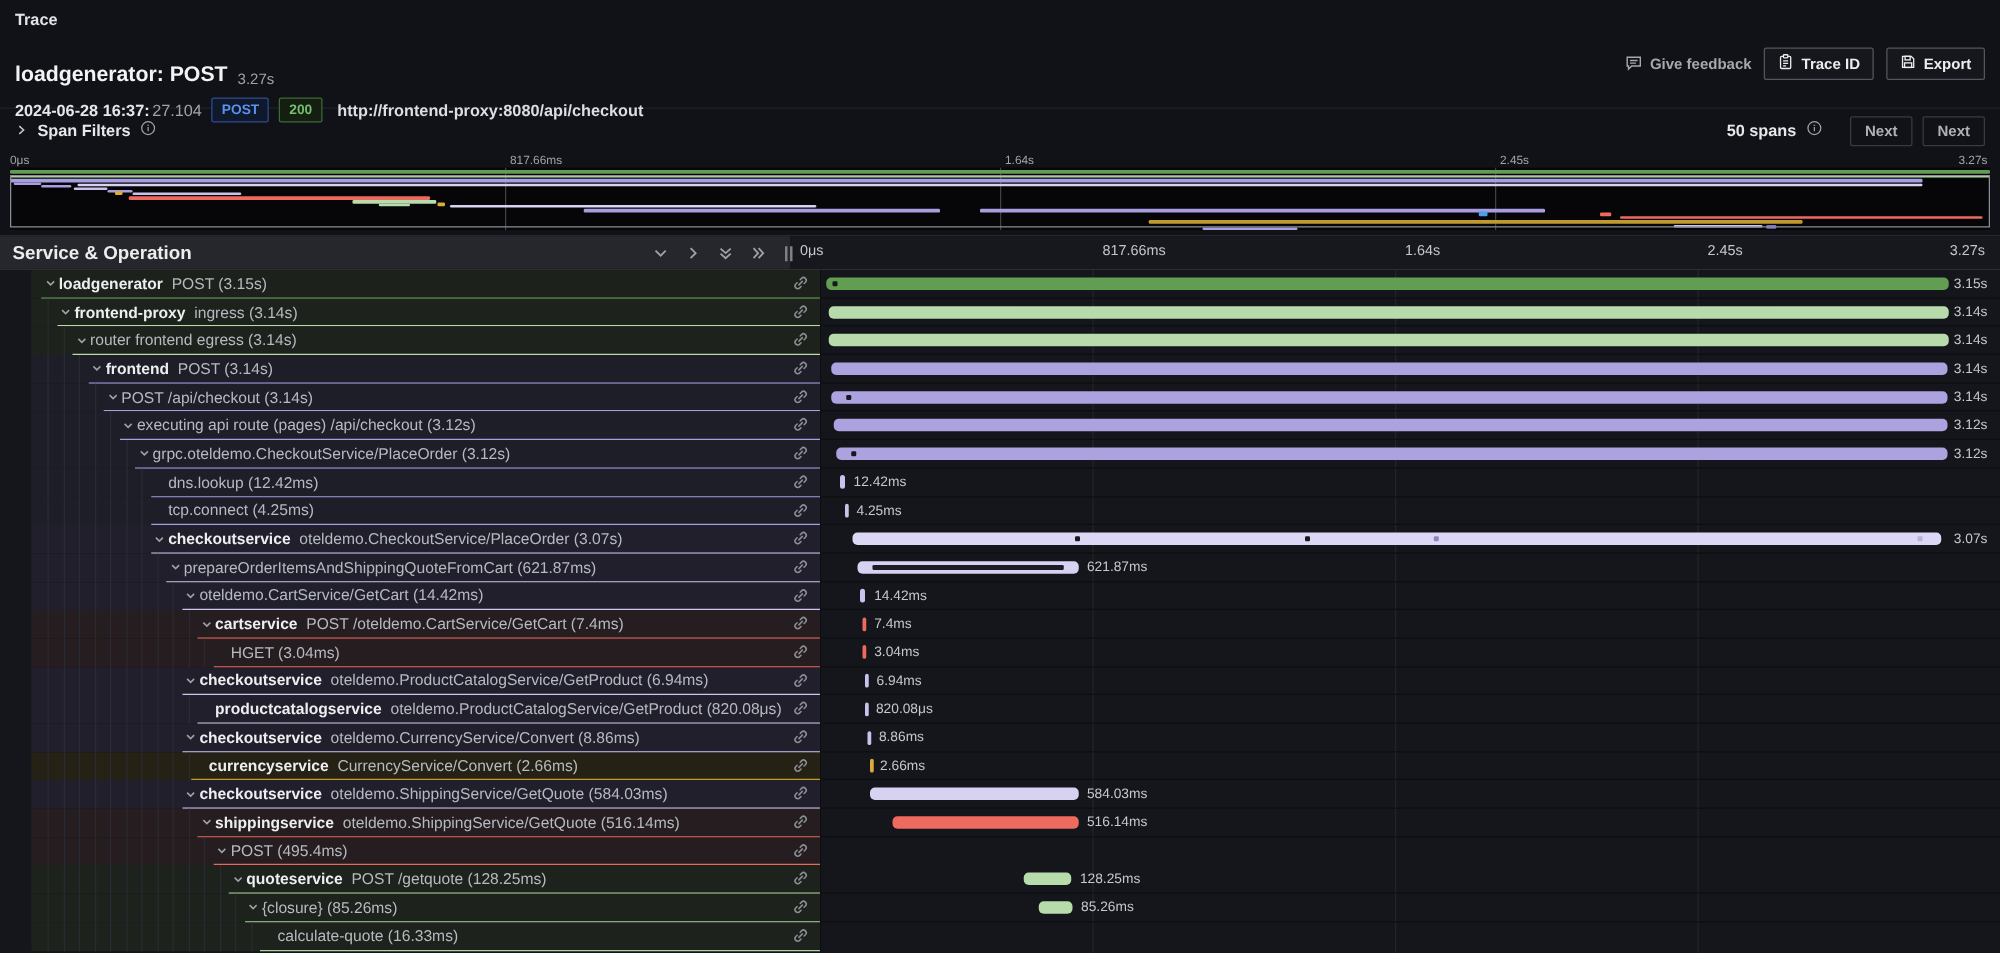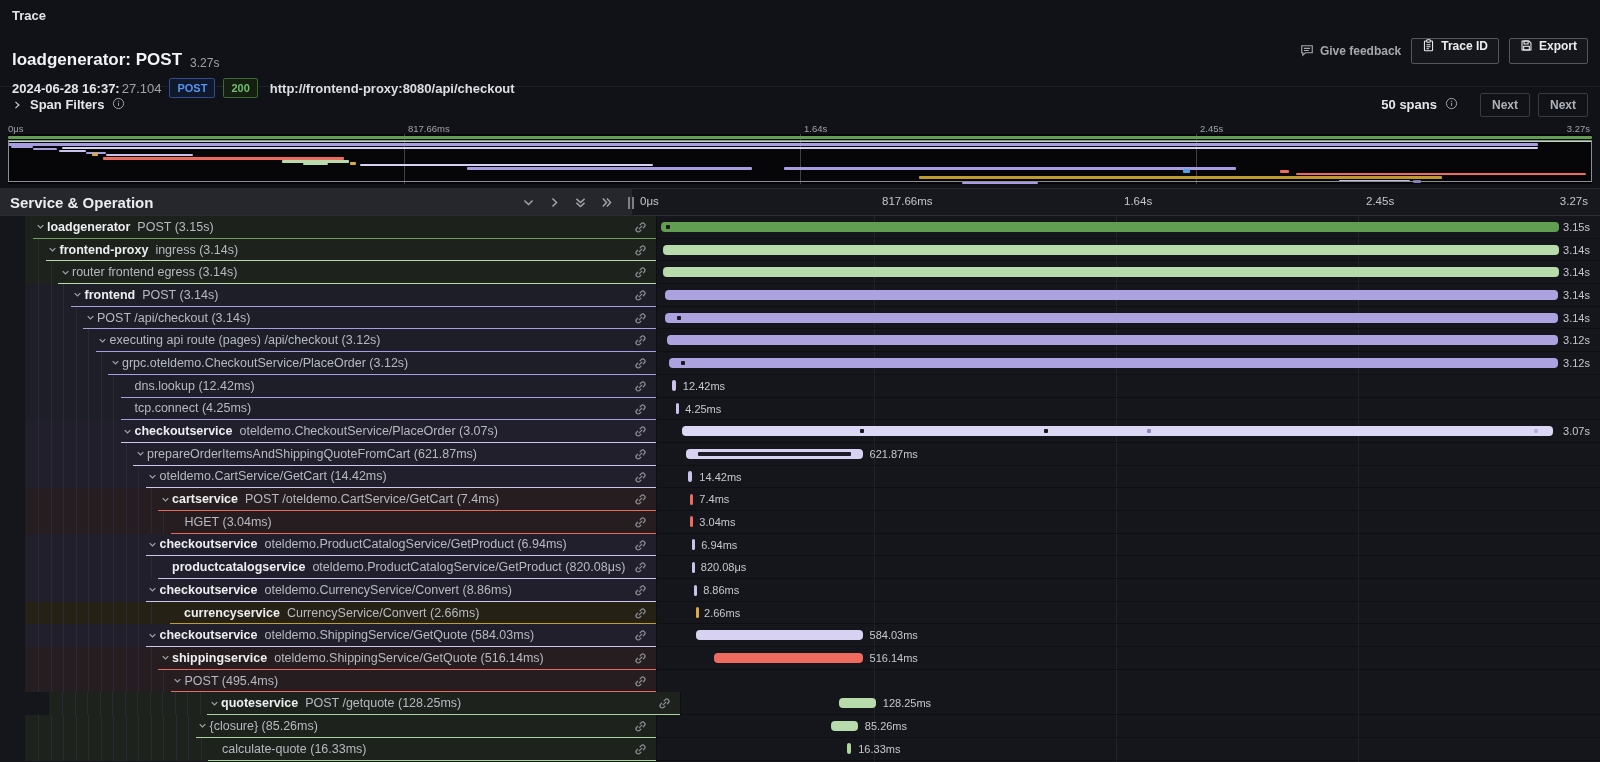--- a/index.html
+++ b/index.html
@@ -23,21 +23,21 @@
   .trace-duration { font-size:12px; color:#9fa3a8; font-weight:400; }
   .sub-row { display:flex; align-items:center; gap:8px; margin-top:8px; }
   .ts-main { font-size:13px; font-weight:600; color:#e6e7e9; }
   .ts-frac { font-size:13px; color:#9fa3a8; margin-left:-6px; }
   .badge { font-size:11px; font-weight:700; padding:2px 7px; border-radius:2px; line-height:14px; }
   .badge-method { color:#5794f2; border:1px solid #2e4c8f; background:#10182b; }
   .badge-status { color:#73bf69; border:1px solid #3a6b35; background:#141f12; }
   .trace-url { font-size:13px; font-weight:600; color:#dcdee1; margin-left:4px; }
   .th-right { display:flex; align-items:flex-start; gap:10px; padding-top:8px; }
   .feedback { display:inline-flex; align-items:center; gap:6px; color:#a5a8ad; font-size:12px; font-weight:600; height:26px; cursor:pointer; }
-  .btn { display:inline-flex; gap:6px; height:26px; padding:0 10px;
+  .btn { display:inline-flex; align-items:center; gap:6px; height:26px; padding:0 10px;
          border:1px solid #53565c; border-radius:2px; background:#16171d; color:#eceded;
          font-size:12px; font-weight:700; cursor:pointer; }
 
   
   .filters-row { height:36px; border-top:1px solid #202127; display:flex; align-items:center;
                  justify-content:space-between; padding:0 12px; }
   .fl-left { display:flex; align-items:center; gap:8px; }
   .filters-label { font-size:13px; font-weight:700; color:#e6e7e9; }
   .fl-right { display:flex; align-items:center; gap:8px; }
   .span-count { font-size:13px; font-weight:700; color:#e6e7e9; }
@@ -772,21 +772,21 @@
           <div class="guide" style="left: 13px;"></div>
           <div class="guide" style="left: 25.5px;"></div>
           <div class="guide" style="left: 38px;"></div>
           <div class="guide" style="left: 50.5px;"></div>
           <div class="guide" style="left: 63px;"></div>
           <div class="guide" style="left: 75.5px;"></div>
           <div class="guide" style="left: 88px;"></div>
           <div class="guide" style="left: 100.5px;"></div>
           <div class="guide" style="left: 113px;"></div>
           <div class="guide" style="left: 125.5px;"></div>
-          <div class="row-inner" style="left: 145px; border-bottom-color: rgb(194, 155, 45);">
+          <div class="row-inner" style="left: 128px; border-bottom-color: rgb(194, 155, 45);">
             <span class="chev"></span>
             <span class="svc">currencyservice</span>
             <span class="op">CurrencyService/Convert (2.66ms)</span>
           </div>
           <span class="link-ic"><svg width="13" height="13" viewBox="0 0 16 16">
               <g fill="none" stroke="#8b8f95" stroke-width="1.5" stroke-linecap="round">
                 <path d="M6.3 9.7l3.4-3.4"></path>
                 <path d="M7.6 4.6l1.3-1.3a2.6 2.6 0 0 1 3.8 3.8l-1.3 1.3"></path>
                 <path d="M8.4 11.4l-1.3 1.3a2.6 2.6 0 0 1-3.8-3.8l1.3-1.3"></path>
               </g>
@@ -888,21 +888,21 @@
           <span class="link-ic"><svg width="13" height="13" viewBox="0 0 16 16">
               <g fill="none" stroke="#8b8f95" stroke-width="1.5" stroke-linecap="round">
                 <path d="M6.3 9.7l3.4-3.4"></path>
                 <path d="M7.6 4.6l1.3-1.3a2.6 2.6 0 0 1 3.8 3.8l-1.3 1.3"></path>
                 <path d="M8.4 11.4l-1.3 1.3a2.6 2.6 0 0 1-3.8-3.8l1.3-1.3"></path>
               </g>
             </svg></span>
         </div>
       </div>
       <div class="row">
-        <div class="row-left" style="background: rgb(29, 34, 28); margin-left: 24px;">
+        <div class="row-left" style="background: rgb(29, 34, 28);">
           <div class="guide" style="left: 13px;"></div>
           <div class="guide" style="left: 25.5px;"></div>
           <div class="guide" style="left: 38px;"></div>
           <div class="guide" style="left: 50.5px;"></div>
           <div class="guide" style="left: 63px;"></div>
           <div class="guide" style="left: 75.5px;"></div>
           <div class="guide" style="left: 88px;"></div>
           <div class="guide" style="left: 100.5px;"></div>
           <div class="guide" style="left: 113px;"></div>
           <div class="guide" style="left: 125.5px;"></div>
@@ -987,20 +987,16 @@
             <span class="op">calculate-quote (16.33ms)</span>
           </div>
           <span class="link-ic"><svg width="13" height="13" viewBox="0 0 16 16">
               <g fill="none" stroke="#8b8f95" stroke-width="1.5" stroke-linecap="round">
                 <path d="M6.3 9.7l3.4-3.4"></path>
                 <path d="M7.6 4.6l1.3-1.3a2.6 2.6 0 0 1 3.8 3.8l-1.3 1.3"></path>
                 <path d="M8.4 11.4l-1.3 1.3a2.6 2.6 0 0 1-3.8-3.8l1.3-1.3"></path>
               </g>
             </svg></span>
         </div>
-        <div class="row-right">
-          <div class="bar tick" style="left: 20.1%; width: 0.5%; background: rgb(169, 216, 154);"></div>
-          <span class="bar-label" style="left: calc(20.6% + 7px);">16.33ms</span>
-        </div>
       </div>
     </div>
 
 </div>
 
 </body></html>

